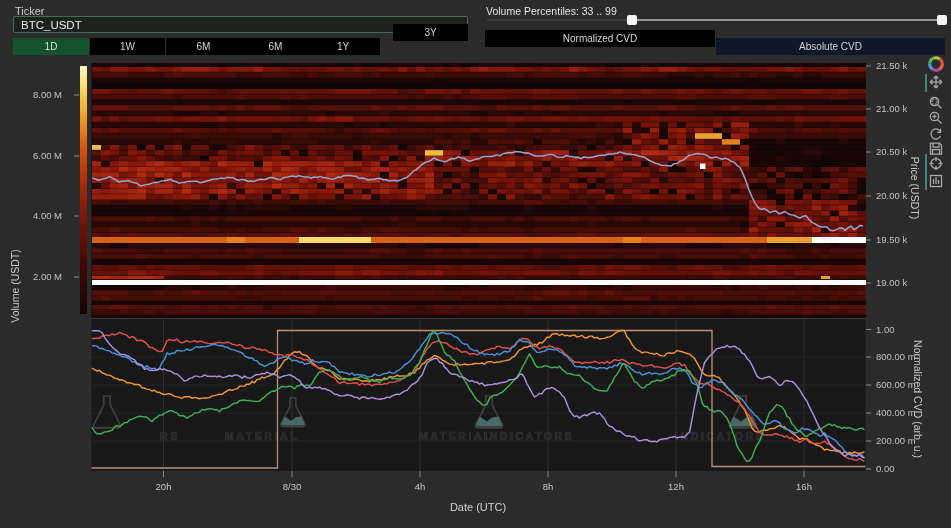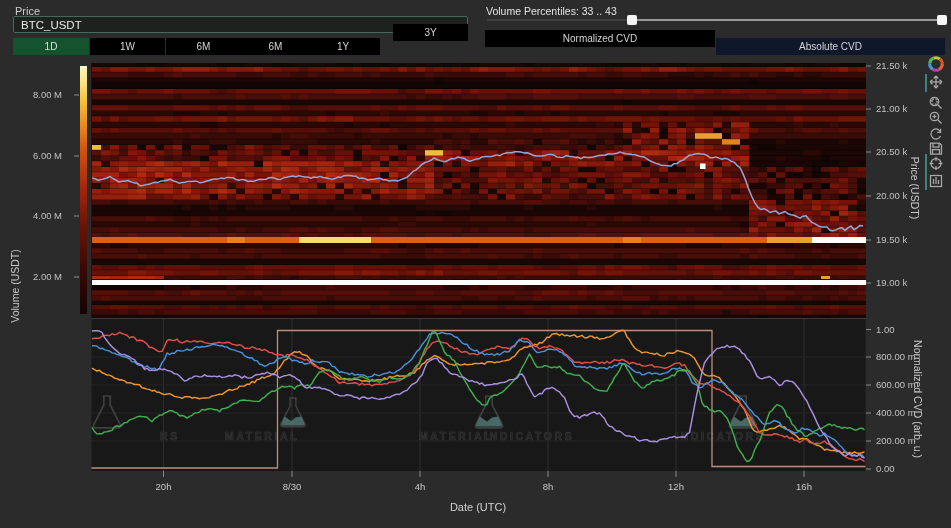--- a/index.html
+++ b/index.html
@@ -1,25 +1,25 @@
 <!DOCTYPE html>
 <html><head><meta charset="utf-8"><style>
 *{margin:0;padding:0;box-sizing:border-box}
 html,body{width:951px;height:528px;background:#2b2b2b;overflow:hidden;font-family:"Liberation Sans",sans-serif}
 .abs{position:absolute}
 .lbl{position:absolute;color:#c9c9c9;font-size:11px}
 .btn{position:absolute;background:#000000;color:#d4d4d4;font-size:10px;display:flex;align-items:center;justify-content:center;height:17px}
 </style></head>
 <body>
 
-<div class="lbl" style="left:15px;top:5px;font-size:11px;color:#cccccc">Price</div>
+<div class="lbl" style="left:15px;top:5px;font-size:11px;color:#cccccc">Ticker</div>
 <div class="abs" style="left:13px;top:16px;width:455px;height:17px;background:#1d221f;border:1px solid #47695a;border-radius:2px"></div>
 <div class="abs" style="left:21px;top:19px;color:#e9e9e9;font-size:11.5px">BTC_USDT</div>
 
-<div class="lbl" style="left:486px;top:5px;color:#e3e3e3;font-size:10.5px">Volume Percentiles: 33 .. 43</div>
+<div class="lbl" style="left:486px;top:5px;color:#e3e3e3;font-size:10.5px">Volume Percentiles: 33 .. 99</div>
 <div class="abs" style="left:487px;top:19px;width:458px;height:2px;background:#3d3d3d"></div>
 <div class="abs" style="left:632px;top:19px;width:310px;height:2px;background:#989898"></div>
 <div class="abs" style="left:627px;top:15px;width:10px;height:10px;background:#f5f5f5;border-radius:2px"></div>
 <div class="abs" style="left:937px;top:15px;width:10px;height:10px;background:#f5f5f5;border-radius:2px"></div>
 
 <div class="btn" style="left:13px;top:38px;width:76px;background:#14532d;color:#e0e0e0">1D</div>
 <div class="btn" style="left:90px;top:38px;width:75px">1W</div>
 <div class="btn" style="left:166px;top:38px;width:75px">6M</div>
 <div class="btn" style="left:238px;top:38px;width:75px">6M</div>
 <div class="btn" style="left:306px;top:38px;width:74px">1Y</div>

